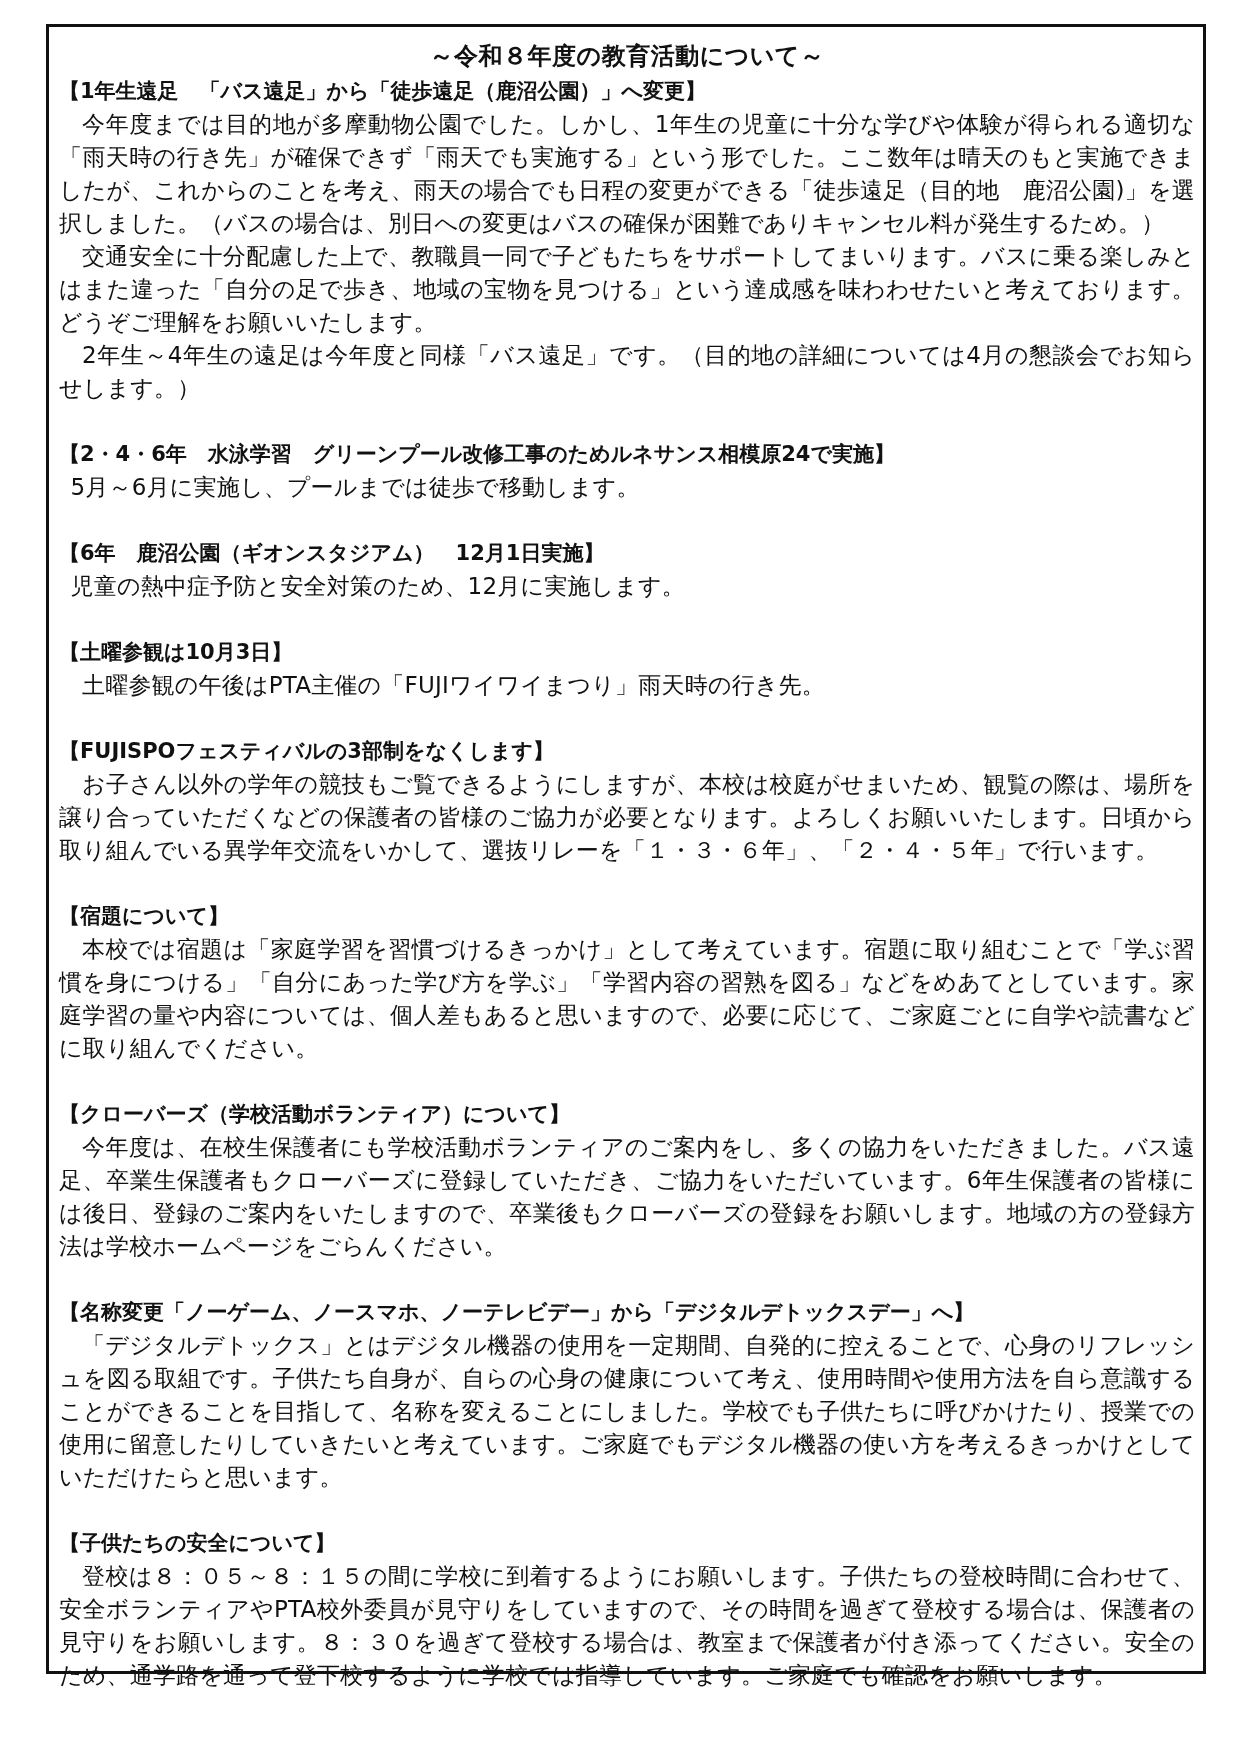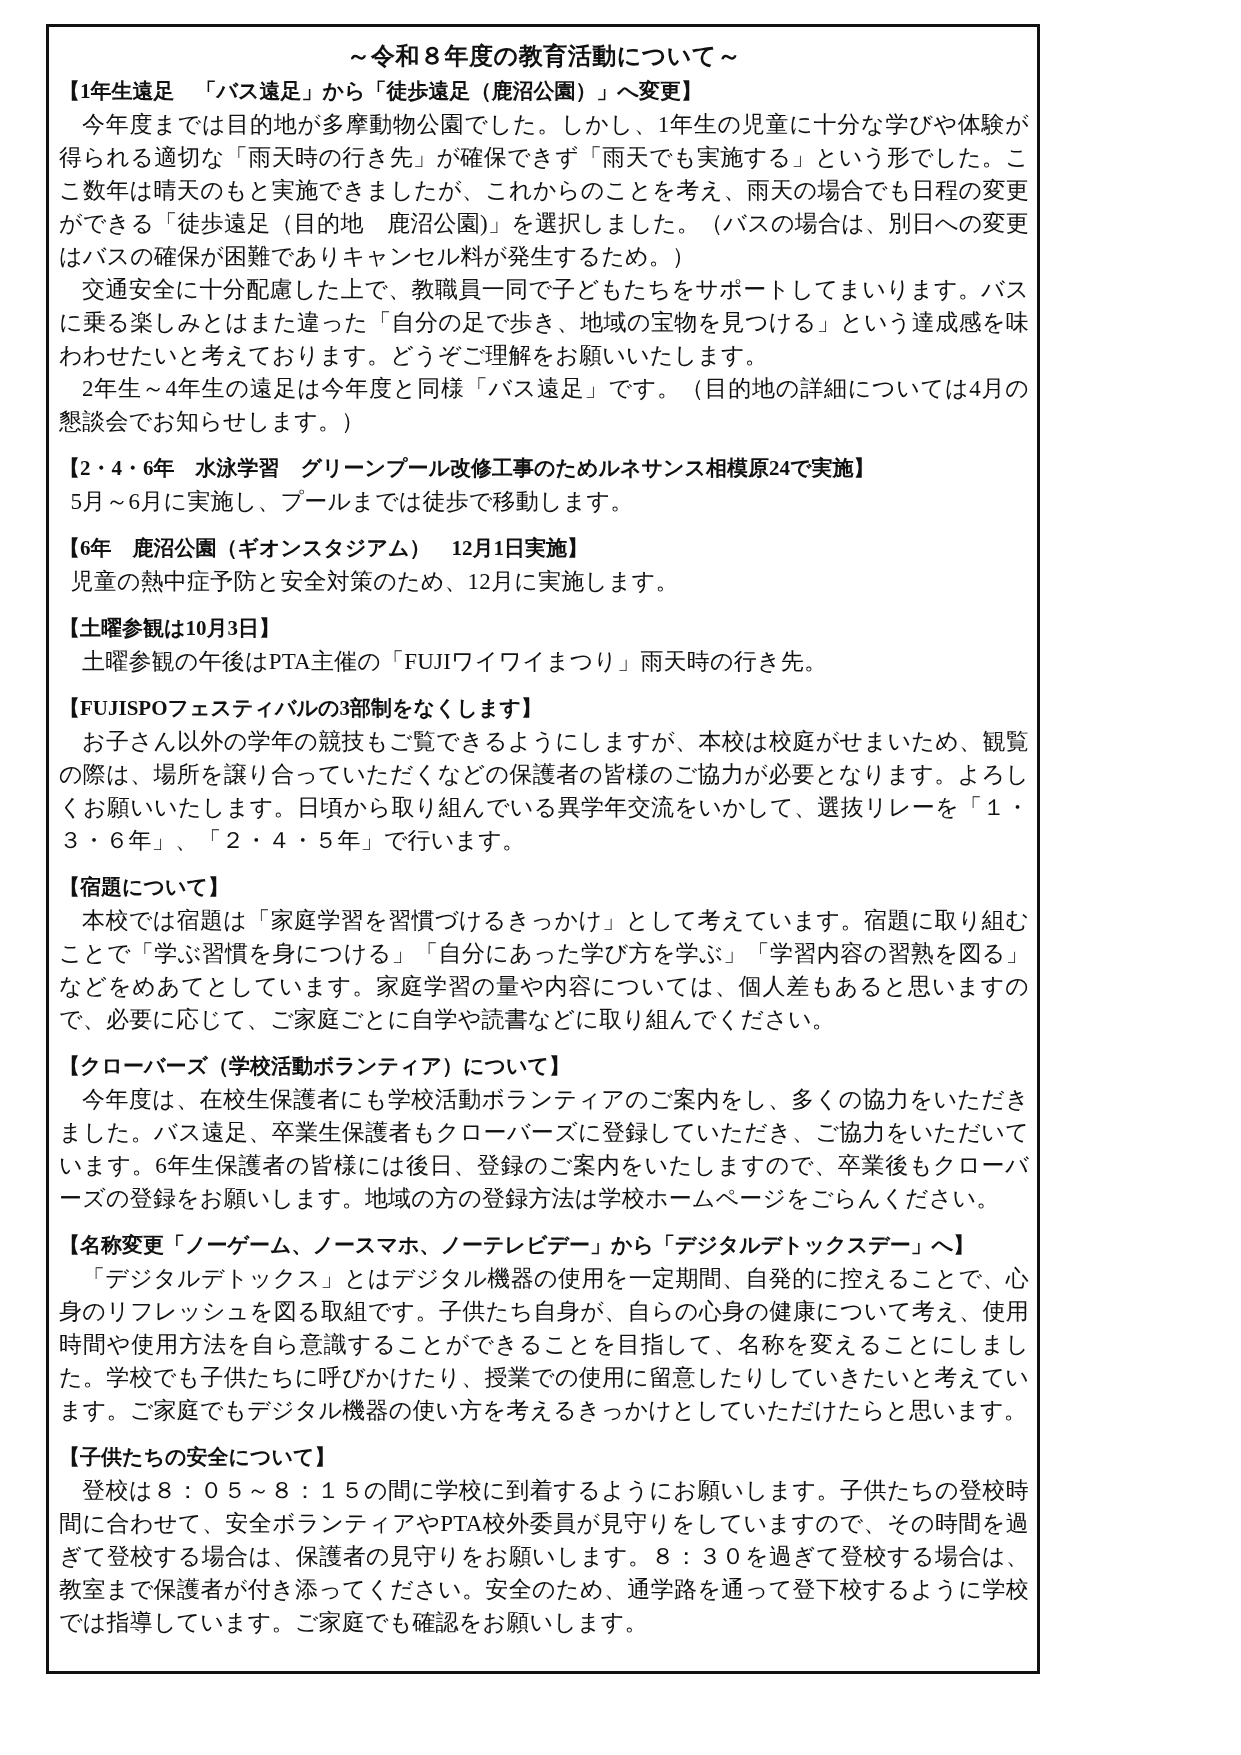--- a/index.html
+++ b/index.html
@@ -11,36 +11,36 @@
     width: 1241px;
     height: 1755px;
     position: relative;
     font-family: "DejaVu Sans", "Liberation Sans", sans-serif;
     color: #111111;
   }
   .frame {
     position: absolute;
     left: 46px;
     top: 24px;
-    width: 994px;
+    width: 1160px;
     height: 1650px;
     border: 3px solid #111111;
     box-sizing: border-box;
     padding: 12px 8px 0 10px;
   }
   .title {
     text-align: center;
     font-weight: bold;
     font-size: 24px;
     line-height: 34px;
     margin: 0 0 2px 0;
     letter-spacing: 0.5px;
   }
-  .section { margin: 0; font-family: Liberation Serif, serif; }
-  .section + .section { margin-top: 14px; }
+  .section { margin: 0; }
+  .section + .section { margin-top: 33px; }
   .heading {
     font-weight: bold;
     font-size: 21px;
     line-height: 33px;
     margin: 0;
     white-space: nowrap;
   }
   .para {
     font-size: 23px;
     line-height: 33px;

